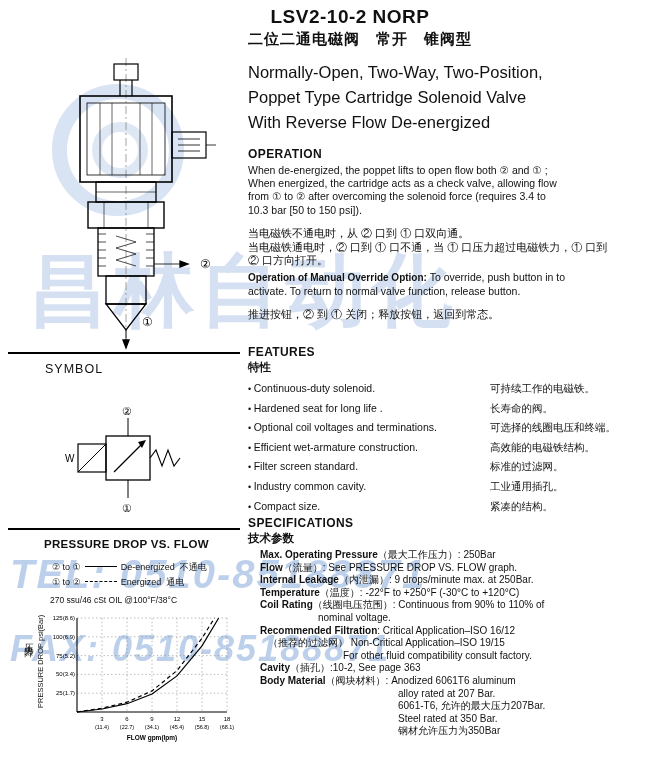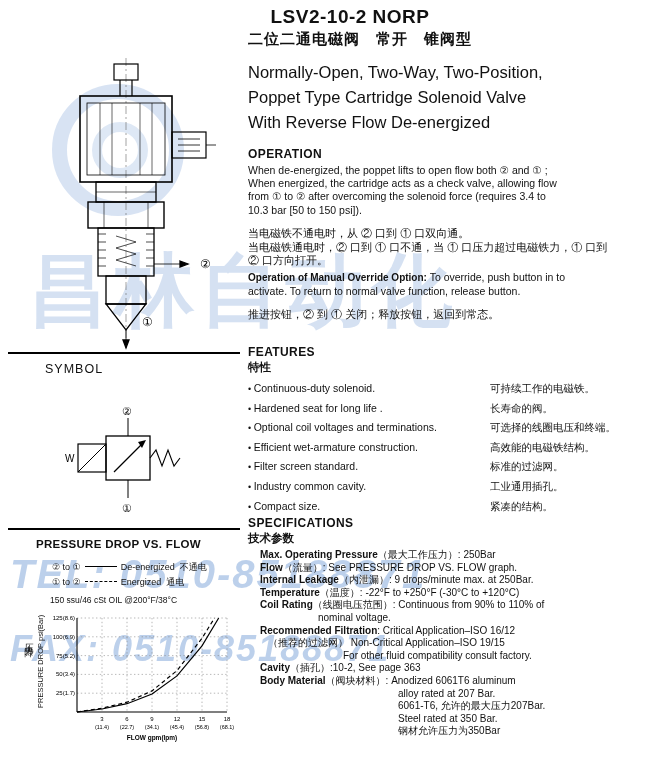--- a/index.html
+++ b/index.html
@@ -11,21 +11,21 @@
   .title { position:absolute; top:6px; left:180px; width:340px; text-align:center; font-size:19px; font-weight:bold; letter-spacing:.5px; }
   .subtitle { position:absolute; top:30px; left:248px; font-size:15px; font-weight:bold; letter-spacing:1px; }
 
   
   .valve-svg { position:absolute; left:8px; top:56px; }
   .divider { position:absolute; left:8px; width:232px; border-top:2px solid #000; }
   .div1 { top:352px; } .div2 { top:528px; }
   .symbol-label { position:absolute; left:45px; top:362px; font-size:12.5px; letter-spacing:1px; }
   .symbol-svg { position:absolute; left:58px; top:404px; }
 
-  .chart-heading { position:absolute; left:36px; top:538px; font-size:11.5px; font-weight:bold; letter-spacing:.3px; }
+  .chart-heading { position:absolute; left:44px; top:538px; font-size:11.5px; font-weight:bold; letter-spacing:.3px; }
   .legend { position:absolute; left:52px; top:560px; font-size:9px; line-height:15px; }
   .leg-line { display:inline-block; width:32px; border-top:1.3px solid #000; margin:0 4px 3px 4px; vertical-align:middle; }
   .leg-line.dashed { border-top-style:dashed; }
   .leg-cn { margin-left:5px; }
   .chart-note { position:absolute; left:50px; top:595px; font-size:8.5px; }
   .chart-svg { position:absolute; left:44px; top:606px; }
   .ylab-cn { position:absolute; left:22px; top:636px; writing-mode:vertical-rl; font-size:9.5px; letter-spacing:2px; }
   .ylab-en { position:absolute; left:36px; top:708px; transform:rotate(-90deg); transform-origin:top left; font-size:7.5px; white-space:nowrap; }
 
   
@@ -158,21 +158,21 @@
 
   <div class="chart-heading">PRESSURE DROP VS. FLOW</div>
   <div class="legend">
     <div>
       <span>② to ①</span><span class="leg-line solid"></span><span>De-energized</span><span class="leg-cn">不通电</span>
     </div>
     <div>
       <span>① to ②</span><span class="leg-line dashed"></span><span>Energized</span><span class="leg-cn">通电</span>
     </div>
   </div>
-  <div class="chart-note">150 ssu/46 cSt OIL @200°F/38°C</div>
+  <div class="chart-note">270 ssu/46 cSt OIL @100°F/38°C</div>
   <div class="ylab-cn">压力降</div>
   <div class="ylab-en">PRESSURE DROP psi(Bar)</div>
   <svg class="chart-svg" id="flow-chart" width="200" height="152" viewBox="0 0 200 152">
       <line x1="58" y1="12" x2="58" y2="106" stroke="#888" stroke-width="0.6" stroke-dasharray="1.4,2.4"></line>
       <text x="58" y="115" text-anchor="middle" font-size="6">3</text>
       <text x="58" y="123" text-anchor="middle" font-size="5.5">(11.4)</text>
       <line x1="83" y1="12" x2="83" y2="106" stroke="#888" stroke-width="0.6" stroke-dasharray="1.4,2.4"></line>
       <text x="83" y="115" text-anchor="middle" font-size="6">6</text>
       <text x="83" y="123" text-anchor="middle" font-size="5.5">(22.7)</text>
       <line x1="108" y1="12" x2="108" y2="106" stroke="#888" stroke-width="0.6" stroke-dasharray="1.4,2.4"></line>

